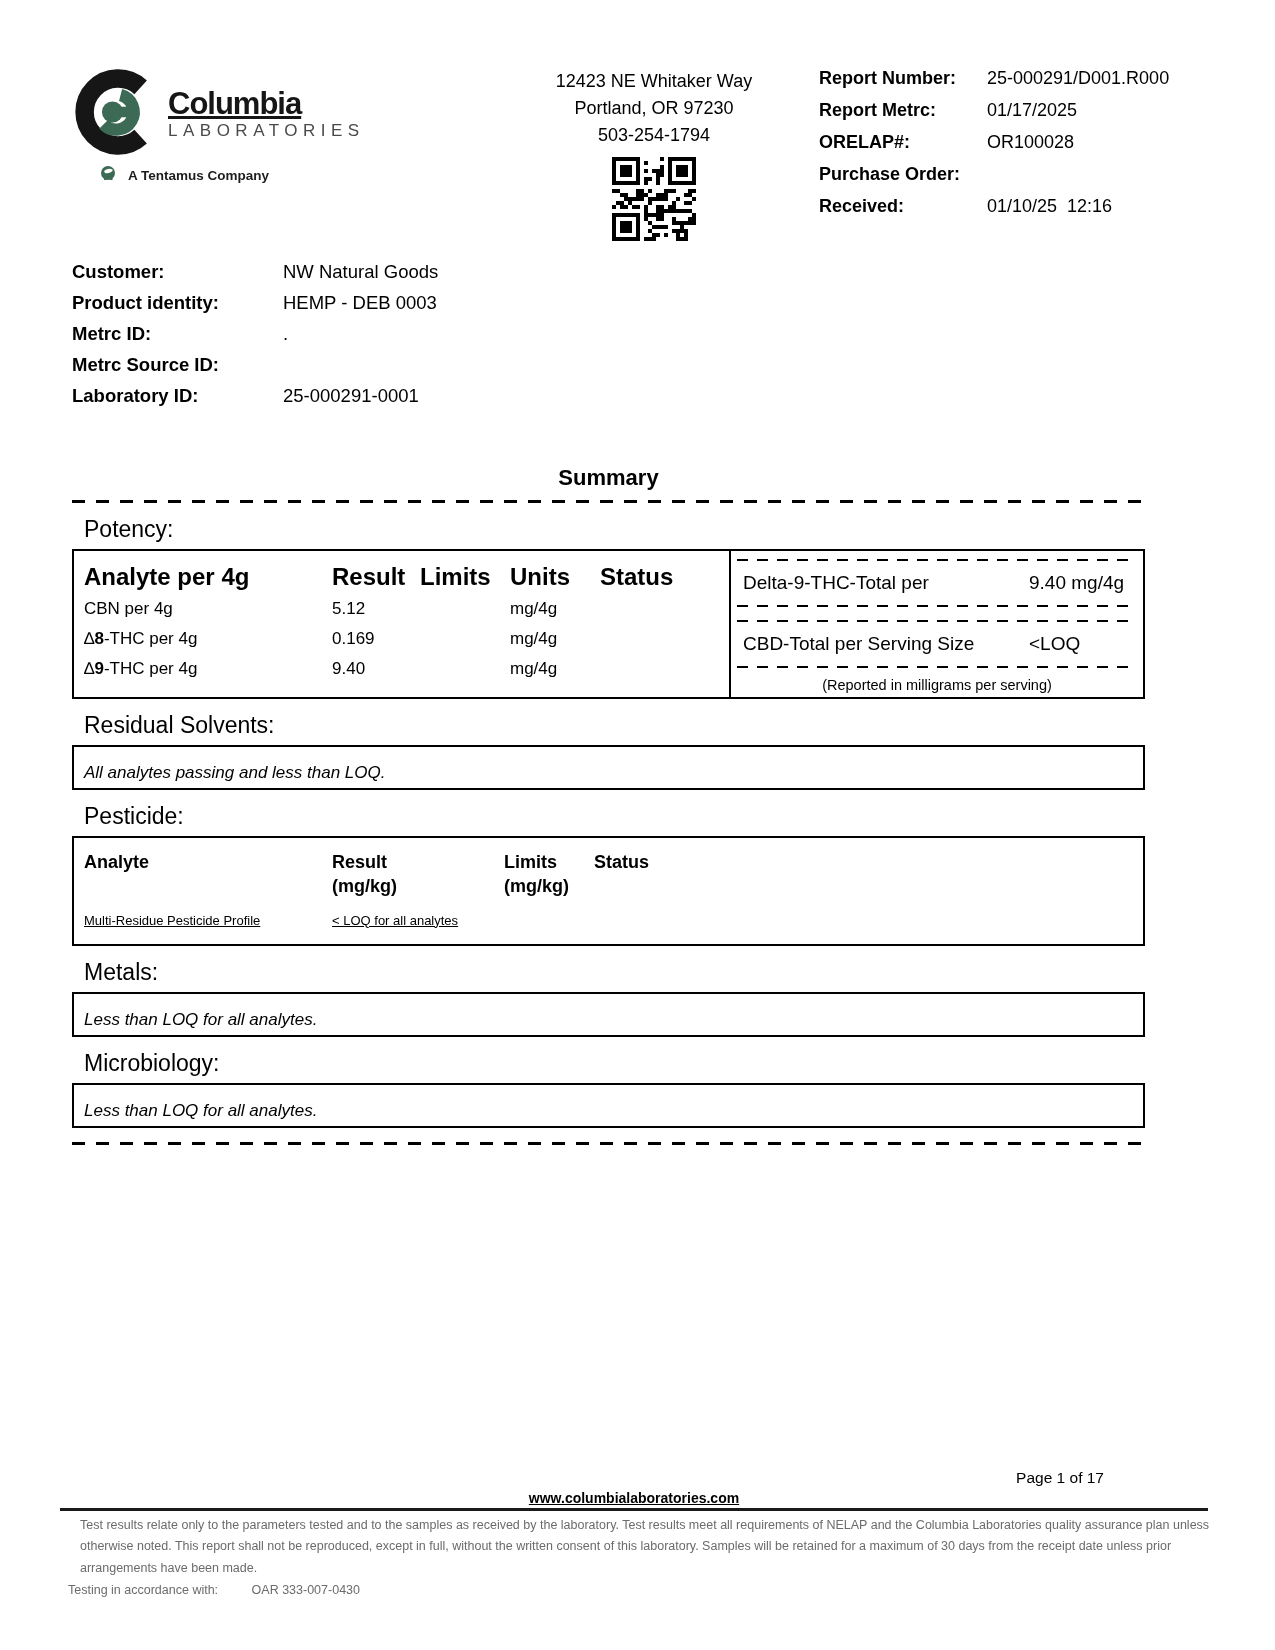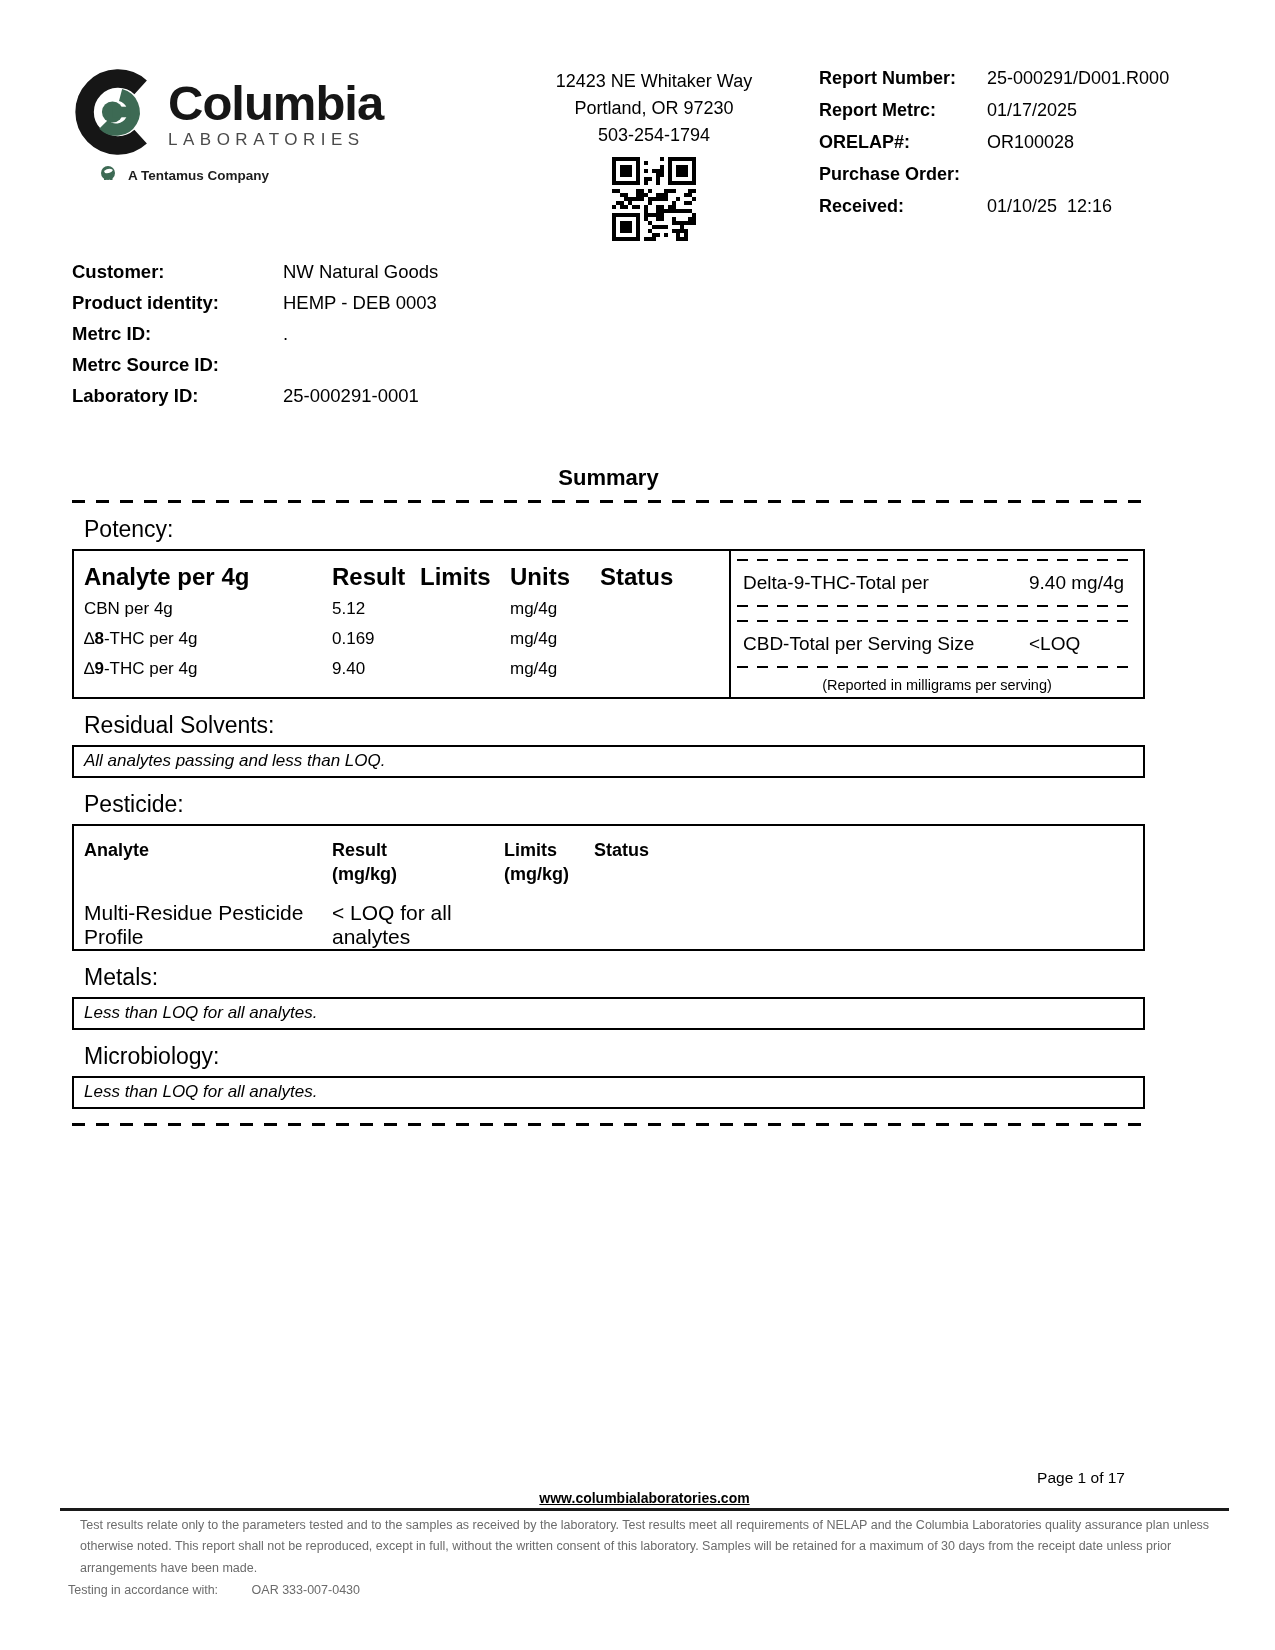--- a/index.html
+++ b/index.html
@@ -12,21 +12,21 @@
     font-family:"Liberation Sans", sans-serif;
     color:#000;
     padding-top:68px;
     overflow:hidden;
   }
   
   .header { display:flex; margin-left:72px; margin-right:65px; }
   .logo-block { width:375px; flex:0 0 375px; }
   .logo-row { display:flex; align-items:center; gap:8px; }
   .logo-text { display:flex; flex-direction:column; }
-  .brand { font-size:49px; font-weight:bold; letter-spacing:-1px; color:#161616; line-height:1.0; }
+  .brand { font-size:31px; font-weight:bold; letter-spacing:-1px; color:#161616; line-height:1.0;text-decoration:underline; }
   .brand-sub { font-size:17px; letter-spacing:5.5px; color:#4a4a4a; margin-top:2px; }
   .tagline-row { display:flex; align-items:center; gap:12px; margin-top:5px; margin-left:28px; }
   .tagline { font-size:13.5px; font-weight:bold; color:#1d1d1d; }
   .address-block { width:330px; flex:0 0 330px; text-align:center; font-size:18px; line-height:1.5; margin-left:42px; }
   .qr-wrap { margin-top:8px; }
   .report-block { margin-left:auto; width:430px; }
   .kv-grid { display:grid; grid-template-columns:168px 1fr; row-gap:11px; font-size:18px; }
   .kv-grid .lbl { font-weight:bold; white-space:nowrap; }
   .kv-grid .val { white-space:pre-wrap; min-height:21px; }
   
@@ -46,28 +46,28 @@
   .pot-table td { font-size:17px; padding:0 0 10px 0; }
   .c-analyte { width:248px; } .c-result { width:88px; } .c-limits { width:90px; } .c-units { width:90px; }
   .bd { font-weight:bold; }
   .pot-divider { width:2px; background:#000; flex:0 0 2px; }
   .pot-right { flex:1; padding:8px 6px 4px 6px; display:flex; flex-direction:column; }
   .dash { height:2px; background:repeating-linear-gradient(90deg,#000 0 11px,transparent 11px 20px); }
   .tot-row { display:grid; grid-template-columns:286px 1fr; align-items:center; padding:11px 0 11px 6px; font-size:19px; }
   .tot-gap { height:13px; }
   .tot-note { text-align:center; font-size:14.5px; margin-top:9px; }
   
-  .stmt-box { padding:4px 10px 5px 10px; font-size:17px; font-style:italic; min-height:29px; }
+  .stmt-box { padding:16px 10px 5px 10px; font-size:17px; font-style:italic; min-height:29px; }
   
   .pest-box { padding:12px 0 0 10px; min-height:110px; }
   .pest-grid { display:grid; grid-template-columns:248px 172px 90px 1fr; }
   .pest-h { font-size:18px; font-weight:bold; line-height:1.35; }
-  .pest-row { display:grid; grid-template-columns:248px 172px 90px 1fr; margin-top:14px; font-size:21px; }
-  
-  .footer { position:absolute; left:60px; right:46px; bottom:48px; }
+  .pest-row { display:grid; grid-template-columns:248px 172px 90px 1fr; margin-top:14px; font-size:13px;text-decoration:underline; }
+  
+  .footer { position:absolute; left:60px; right:67px; bottom:48px; }
   .page-num { text-align:right; font-size:15.5px; padding-right:104px; }
   .site { text-align:center; font-size:14px; font-weight:bold; text-decoration:underline; margin-top:3px; }
   .foot-rule { height:3px; background:#1a1a1a; margin-top:2px; }
   .disclaimer { margin-top:4px; padding-left:8px; font-size:12.5px; line-height:1.75; color:#6b6b6b; width:1150px;margin-left:12px; }
   .testing-row { padding-left:8px; font-size:12.5px; color:#6b6b6b; line-height:1.75; }
   .testing-row .tv { margin-left:30px; }
 </style>
 </head>
 <body>
 

